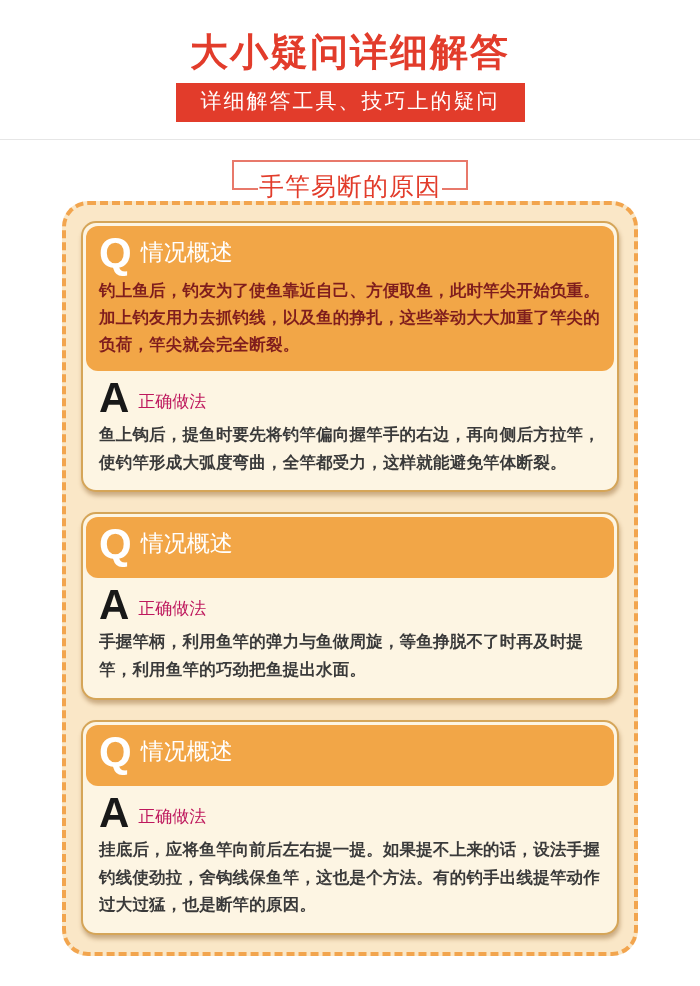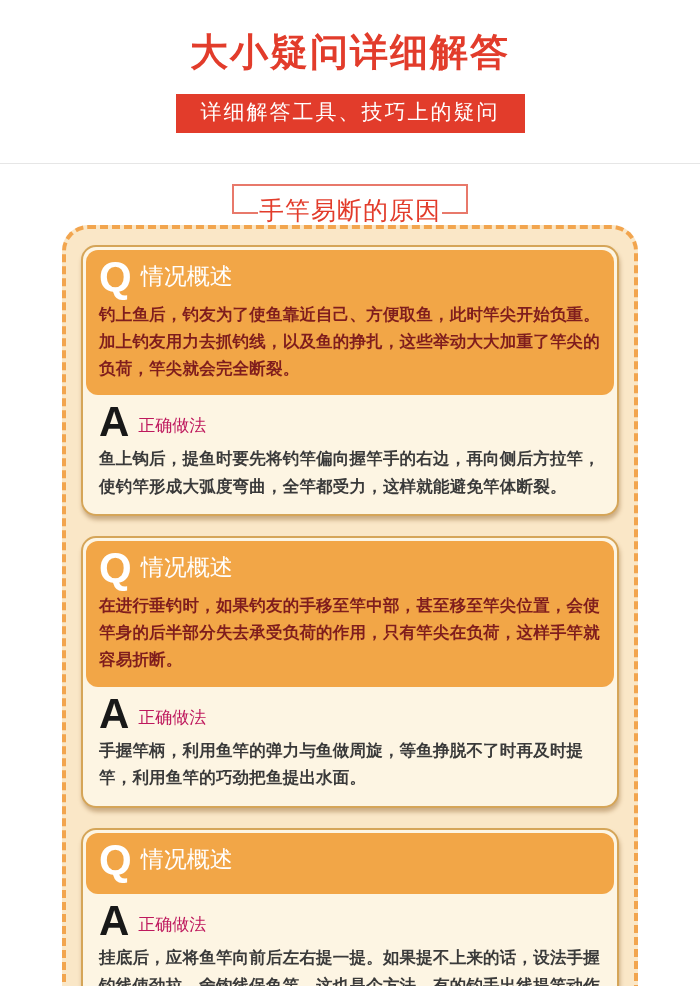--- a/index.html
+++ b/index.html
@@ -9,33 +9,33 @@
     margin: 0 auto;
     background: #ffffff;
     font-family: "Liberation Sans", sans-serif;
     overflow: hidden;
   }
 
   
   .header {
     text-align: center;
     padding-top: 32px;
-    padding-bottom: 30px;
+    padding-bottom: 17px;
     border-bottom: 1px solid #e6e6e6;
   }
   .page-title {
     font-size: 38px;
     font-weight: 700;
     color: #e23c2b;
     letter-spacing: 2px;
     line-height: 1.1;
   }
   .subtitle-banner {
     display: inline-block;
-    margin-top: 20px;
+    margin-top: 9px;
     background: #e23c2b;
     color: #ffffff;
     font-size: 21px;
     letter-spacing: 2px;
     padding: 4px 25px 7px 25px;
   }
 
   
   .bracket {
     position: relative;
@@ -180,21 +180,20 @@
         <p class="a-text">鱼上钩后，提鱼时要先将钓竿偏向握竿手的右边，再向侧后方拉竿，使钓竿形成大弧度弯曲，全竿都受力，这样就能避免竿体断裂。</p>
       </div>
     </section>
 
     <section class="card">
       <div class="card-q">
         <div class="badge-row">
           <span class="q-badge">Q</span>
           <span class="q-label">情况概述</span>
         </div>
-        <p class="q-text">在进行垂钓时，如果钓友的手移至竿中部，甚至移至竿尖位置，会使竿身的后半部分失去承受负荷的作用，只有竿尖在负荷，这样手竿就容易折断。</p>
       </div>
       <div class="card-a">
         <div class="badge-row">
           <span class="a-badge">A</span>
           <span class="a-label">正确做法</span>
         </div>
         <p class="a-text">手握竿柄，利用鱼竿的弹力与鱼做周旋，等鱼挣脱不了时再及时提竿，利用鱼竿的巧劲把鱼提出水面。</p>
       </div>
     </section>
 

